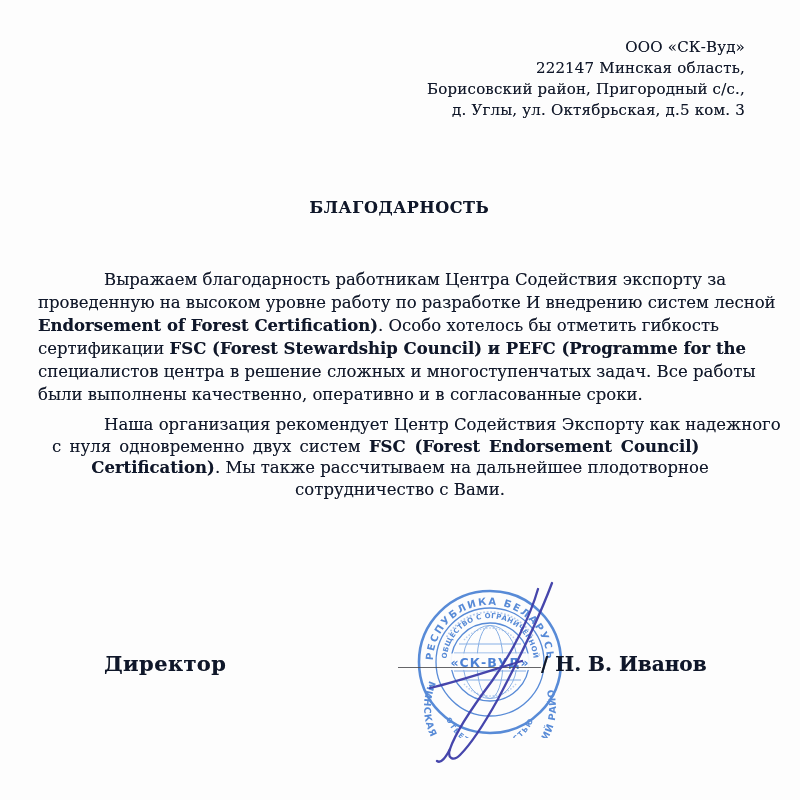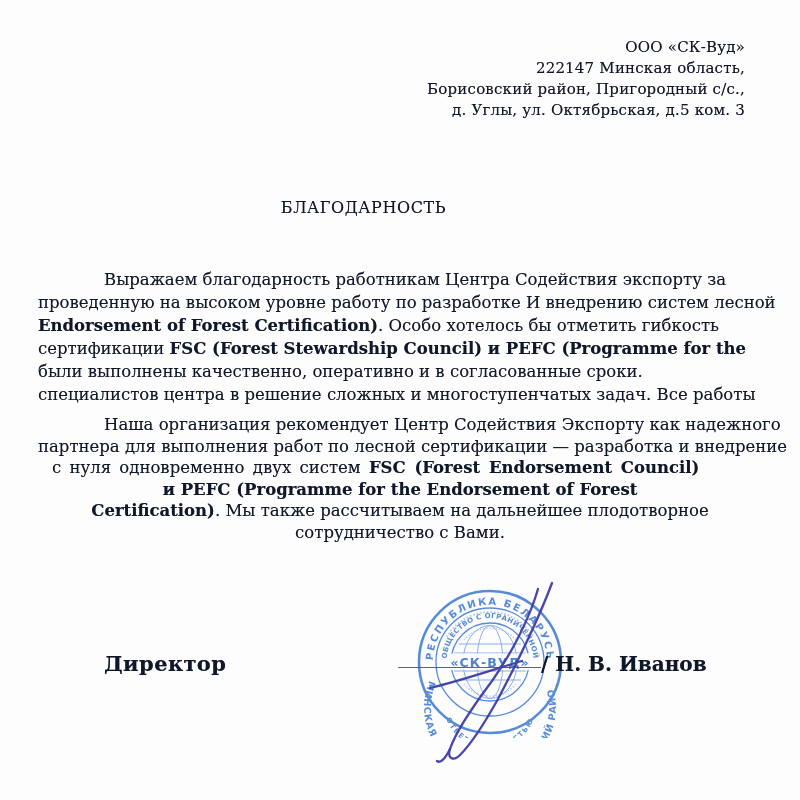--- a/index.html
+++ b/index.html
@@ -9,22 +9,23 @@
   }
   
   .sender{
     position:absolute;top:37px;right:55px;text-align:right;
     font-size:15px;line-height:21px;letter-spacing:.2px;
     text-shadow:0 0 .5px rgba(0,0,0,.45);
   }
   
   .title{
     position:absolute;top:198px;left:0;width:727px;text-align:center;
-    font-weight:normal;font-size:16px;letter-spacing:.6px;
+    font-weight:bold;font-size:16px;letter-spacing:.6px;
     text-shadow:0 0 .5px rgba(0,0,0,.45);
+    padding-left:36px;
   }
   
   .para{position:absolute;left:38px;width:724px;font-size:16.5px;
     text-shadow:0 0 .5px rgba(0,0,0,.4);}
   #p1{top:268px;line-height:23px;}
   #p2{top:414px;line-height:21.5px;}
   .line{white-space:nowrap;}
   .indent{text-indent:66px;}
   .padsm{padding-left:14px;}
   .gap{word-spacing:3px;}
@@ -58,29 +59,27 @@
     <div class="line">д. Углы, ул. Октябрьская, д.5 ком. 3</div>
   </div>
 
   <div class="title">БЛАГОДАРНОСТЬ</div>
 
   <div class="para" id="p1">
     <div class="line indent"><span>Выражаем благодарность работникам Центра Содействия экспорту за</span></div>
     <div class="line"><span>проведенную на высоком уровне работу по разработке И внедрению систем лесной</span></div>
     <div class="line"><span class="b">Endorsement of Forest Certification)</span><span>. Особо хотелось бы отметить гибкость</span></div>
     <div class="line"><span>сертификации </span><span class="b">FSC (Forest Stewardship Council) и PEFC (Programme for the</span></div>
+    <div class="line"><span>специалистов центра в решение сложных и многоступенчатых задач. Все работы</span></div>
     <div class="line"><span>были выполнены качественно, оперативно и в согласованные сроки.</span></div>
-    <div class="line"><span>специалистов центра в решение сложных и многоступенчатых задач. Все работы</span></div>
   </div>
 
   <div class="para" id="p2">
     <div class="line indent"><span>Наша организация рекомендует Центр Содействия Экспорту как надежного</span></div>
-    <div class="line"><span>партнера для выполнения работ по лесной сертификации — разработка и внедрение</span></div>
     <div class="line padsm gap"><span>с нуля одновременно двух систем </span><span class="b">FSC (Forest Endorsement Council)</span></div>
-    <div class="line center"><span class="b">и PEFC (Programme for the Endorsement of Forest</span></div>
     <div class="line center"><span class="b">Certification)</span><span>. Мы также рассчитываем на дальнейшее плодотворное</span></div>
     <div class="line center"><span>сотрудничество с Вами.</span></div>
   </div>
 
   <div class="director">Директор</div>
   <div class="sig-line"></div>
   <div class="sig-name">/ Н. В. Иванов</div>
 
   <svg class="stamp-svg" width="152" height="152" viewBox="0 0 152 152" font-family="DejaVu Sans, Liberation Sans, sans-serif">
     <g stroke="#4b82d4" fill="none">

